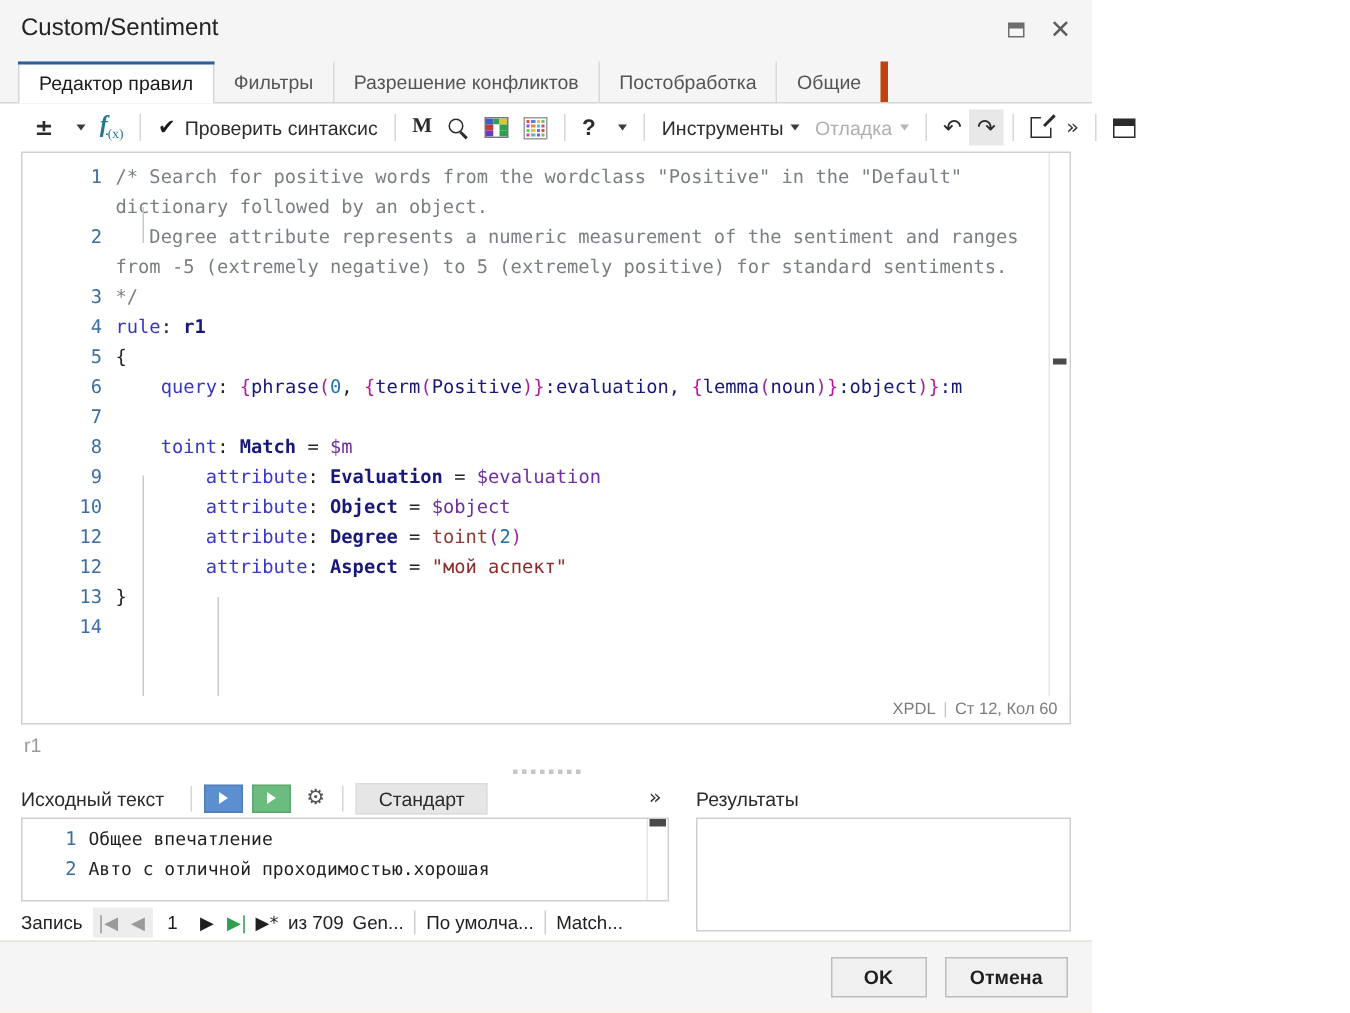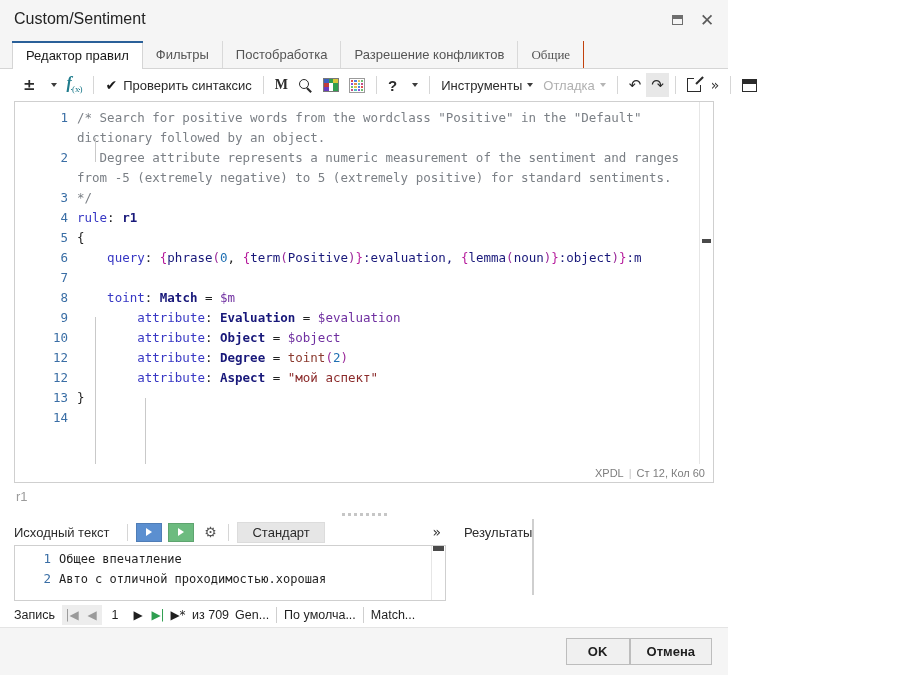--- a/index.html
+++ b/index.html
@@ -64,21 +64,21 @@
     position: relative;
     height: 27px;
     padding: 0 13px;
     display: flex;
     align-items: center;
     font-size: 13px;
     color: #555;
     cursor: default;
     border-right: 1px solid #d9d9d9;
   }
-  .tab:last-child { border-right: 1px solid #c2410c; font-family: Liberation Serif, serif; }
+  .tab:last-child { border-right: 5px solid #c2410c; }
   .tab.active {
     background: #ffffff;
     color: #1a1a1a;
     border: 1px solid #d5d5d5;
     border-bottom: none;
     border-right: 1px solid #d5d5d5;
     height: 28px;
     margin-bottom: -1px;
   }
   .tab.active::before {
@@ -287,21 +287,21 @@
   }
   .bottom-left {
     width: 432px;
     flex: none;
     display: flex;
     flex-direction: column;
   }
   .bottom-right {
     flex: 1;
     display: flex;
-    flex-direction: row;
+    flex-direction: column;
     padding-left: 18px;
   }
   .bl-toolbar {
     height: 26px;
     display: flex;
     align-items: center;
     gap: 0;
     font-size: 13px;
     color: #2b2b2b;
   }
@@ -418,20 +418,21 @@
   }
 
   
   .footer {
     flex: none;
     height: 48px;
     display: flex;
     align-items: center;
     justify-content: flex-end;
     padding-right: 16px;
+    gap: 12px;
     background: #f5f5f5;
     border-top: 1px solid #e4e4e4;
   }
   .dlg-btn {
     min-width: 64px;
     height: 27px;
     padding: 0 16px;
     background: #f0f0f0;
     border: 1px solid #bdbdbd;
     font-size: 13px;
@@ -458,24 +459,24 @@
   </div>
 
   <div class="tabstrip">
     <div class="tab active">
       <span>Редактор правил</span>
     </div>
     <div class="tab">
       <span>Фильтры</span>
     </div>
     <div class="tab">
+      <span>Разрешение конфликтов</span>
+    </div>
+    <div class="tab">
       <span>Постобработка</span>
-    </div>
-    <div class="tab">
-      <span>Разрешение конфликтов</span>
     </div>
     <div class="tab">
       <span>Общие</span>
     </div>
   </div>
 
   <div class="content">
 
     <div class="toolbar">
       <div class="tb-item">

